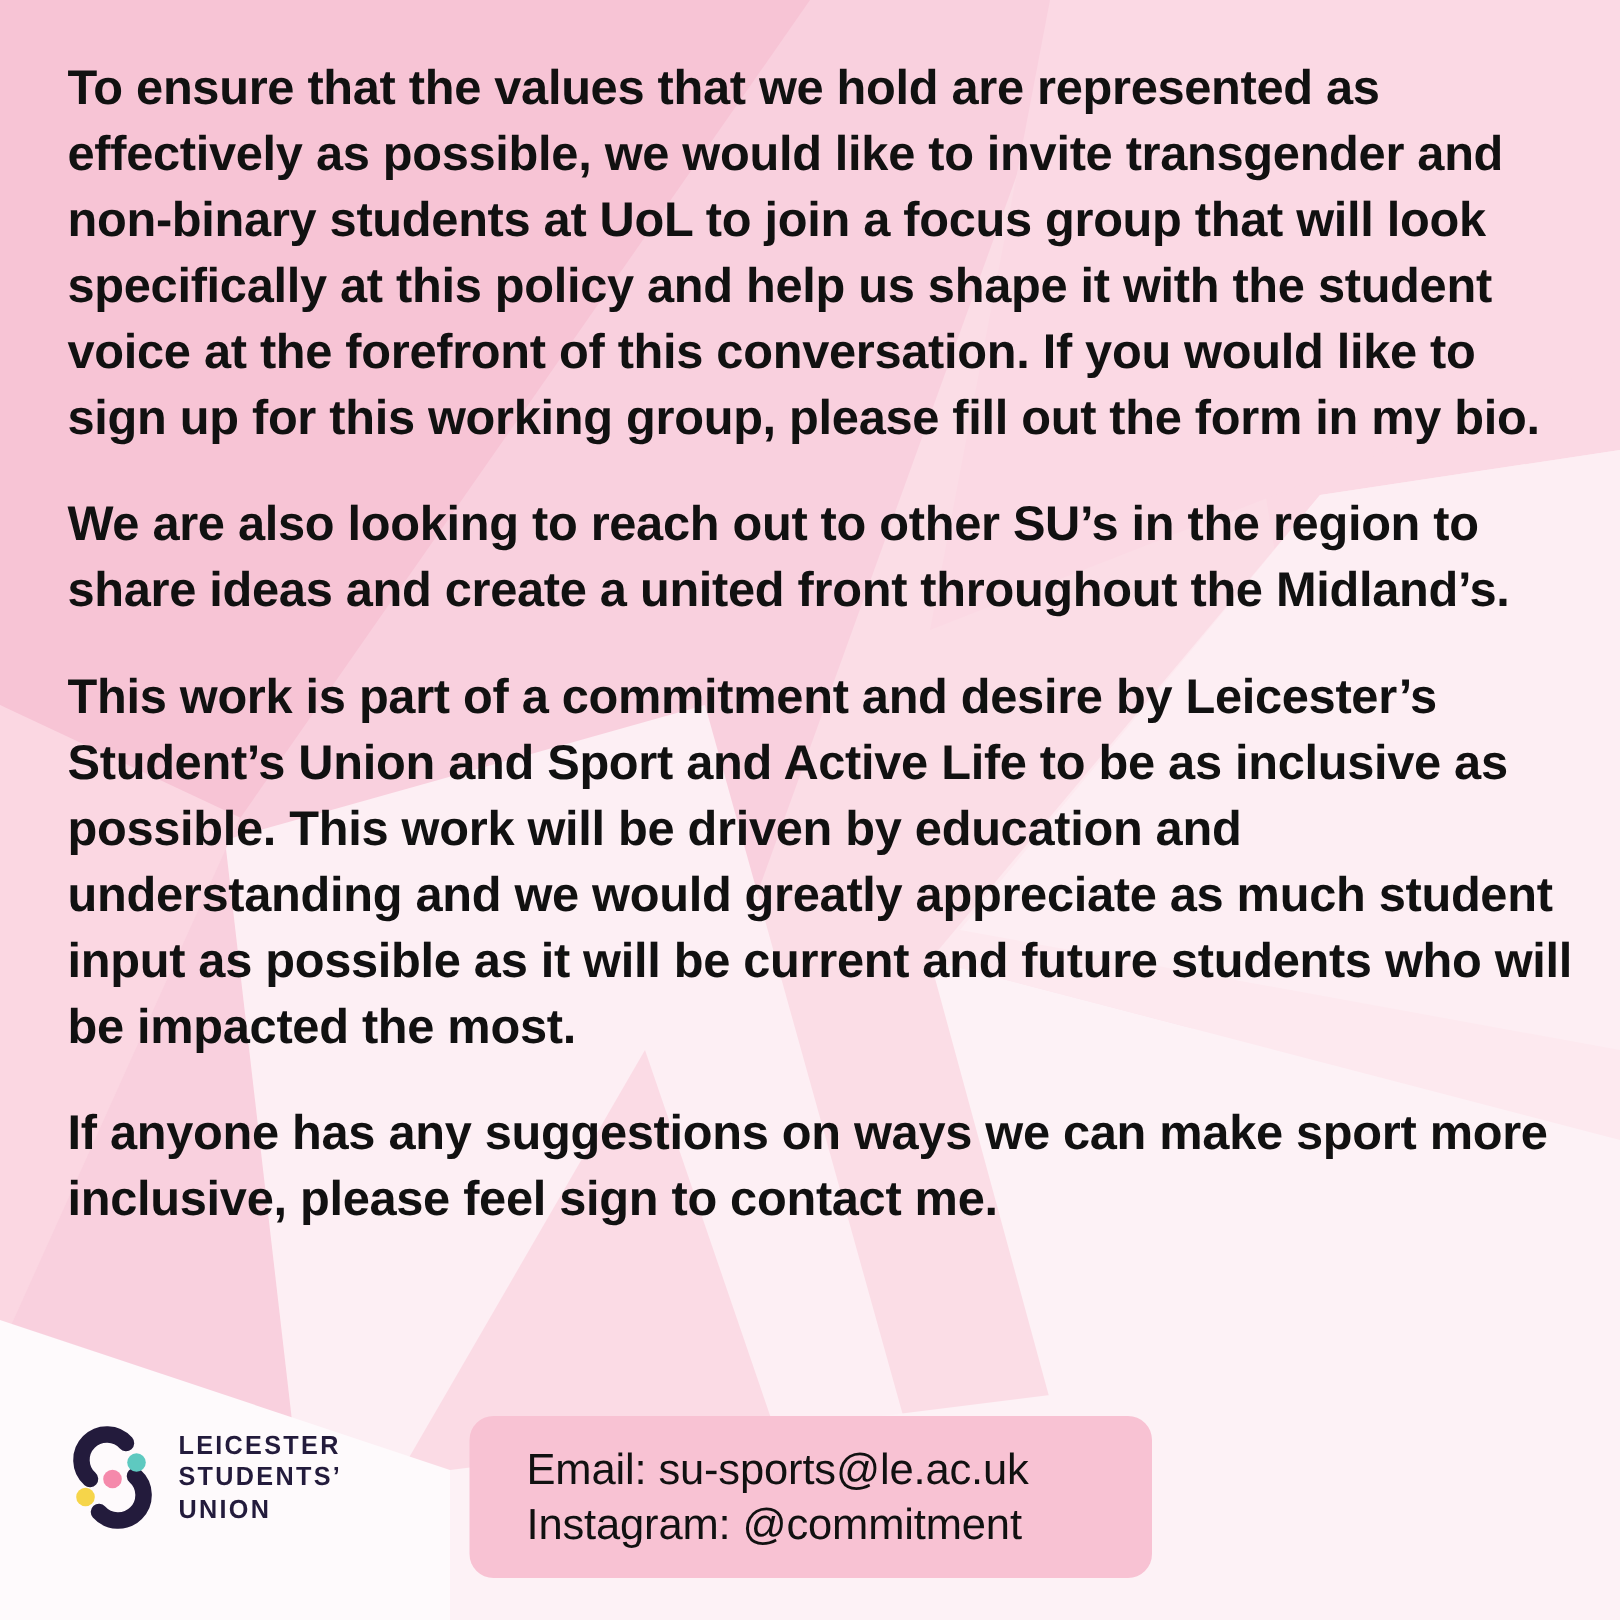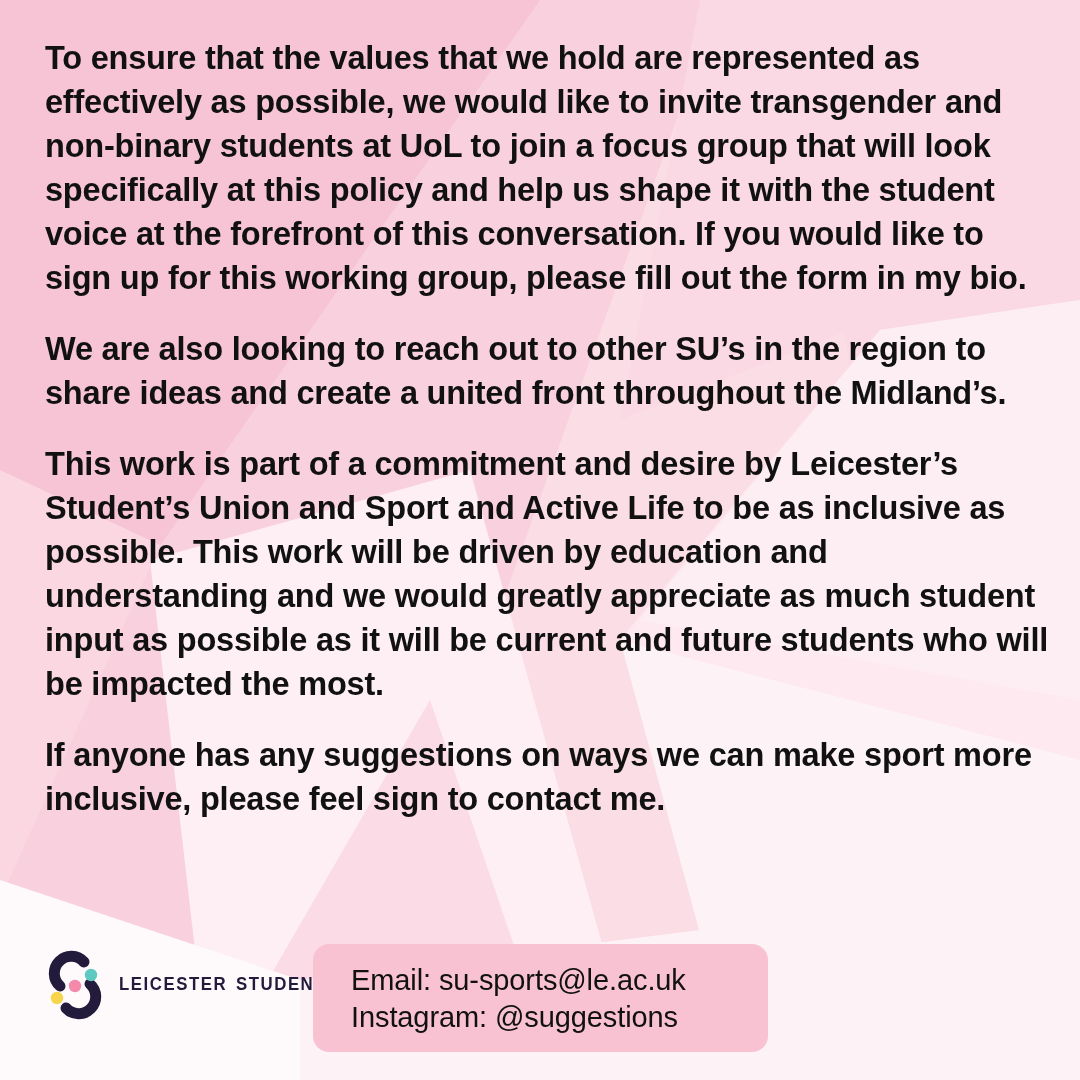--- a/index.html
+++ b/index.html
@@ -68,21 +68,21 @@
     align-items: center;
     gap: 13px;
   }
   .logo-mark {
     width: 62px;
     height: 74px;
     display: block;
   }
   .logo-words {
     display: flex;
-    flex-direction: row;
+    flex-direction: column;
     gap: 4px;
   }
   .logo-line {
     font-family: "Liberation Sans", sans-serif;
     font-size: 17.5px;
     font-weight: 700;
     letter-spacing: 1.6px;
     color: #231b3c;
     line-height: 1;
     white-space: nowrap;
@@ -157,18 +157,18 @@
         </svg>
         <div class="logo-words">
           <div class="logo-line">LEICESTER</div>
           <div class="logo-line">STUDENTS’</div>
           <div class="logo-line">UNION</div>
         </div>
       </div>
 
       <div class="contact-card">
         <div class="contact-line">Email: su-sports@le.ac.uk</div>
-        <div class="contact-line">Instagram: @suggestions</div>
+        <div class="contact-line">Instagram: @commitment</div>
       </div>
 
     </div>
   </div>
 </div>
 
 </body></html>

